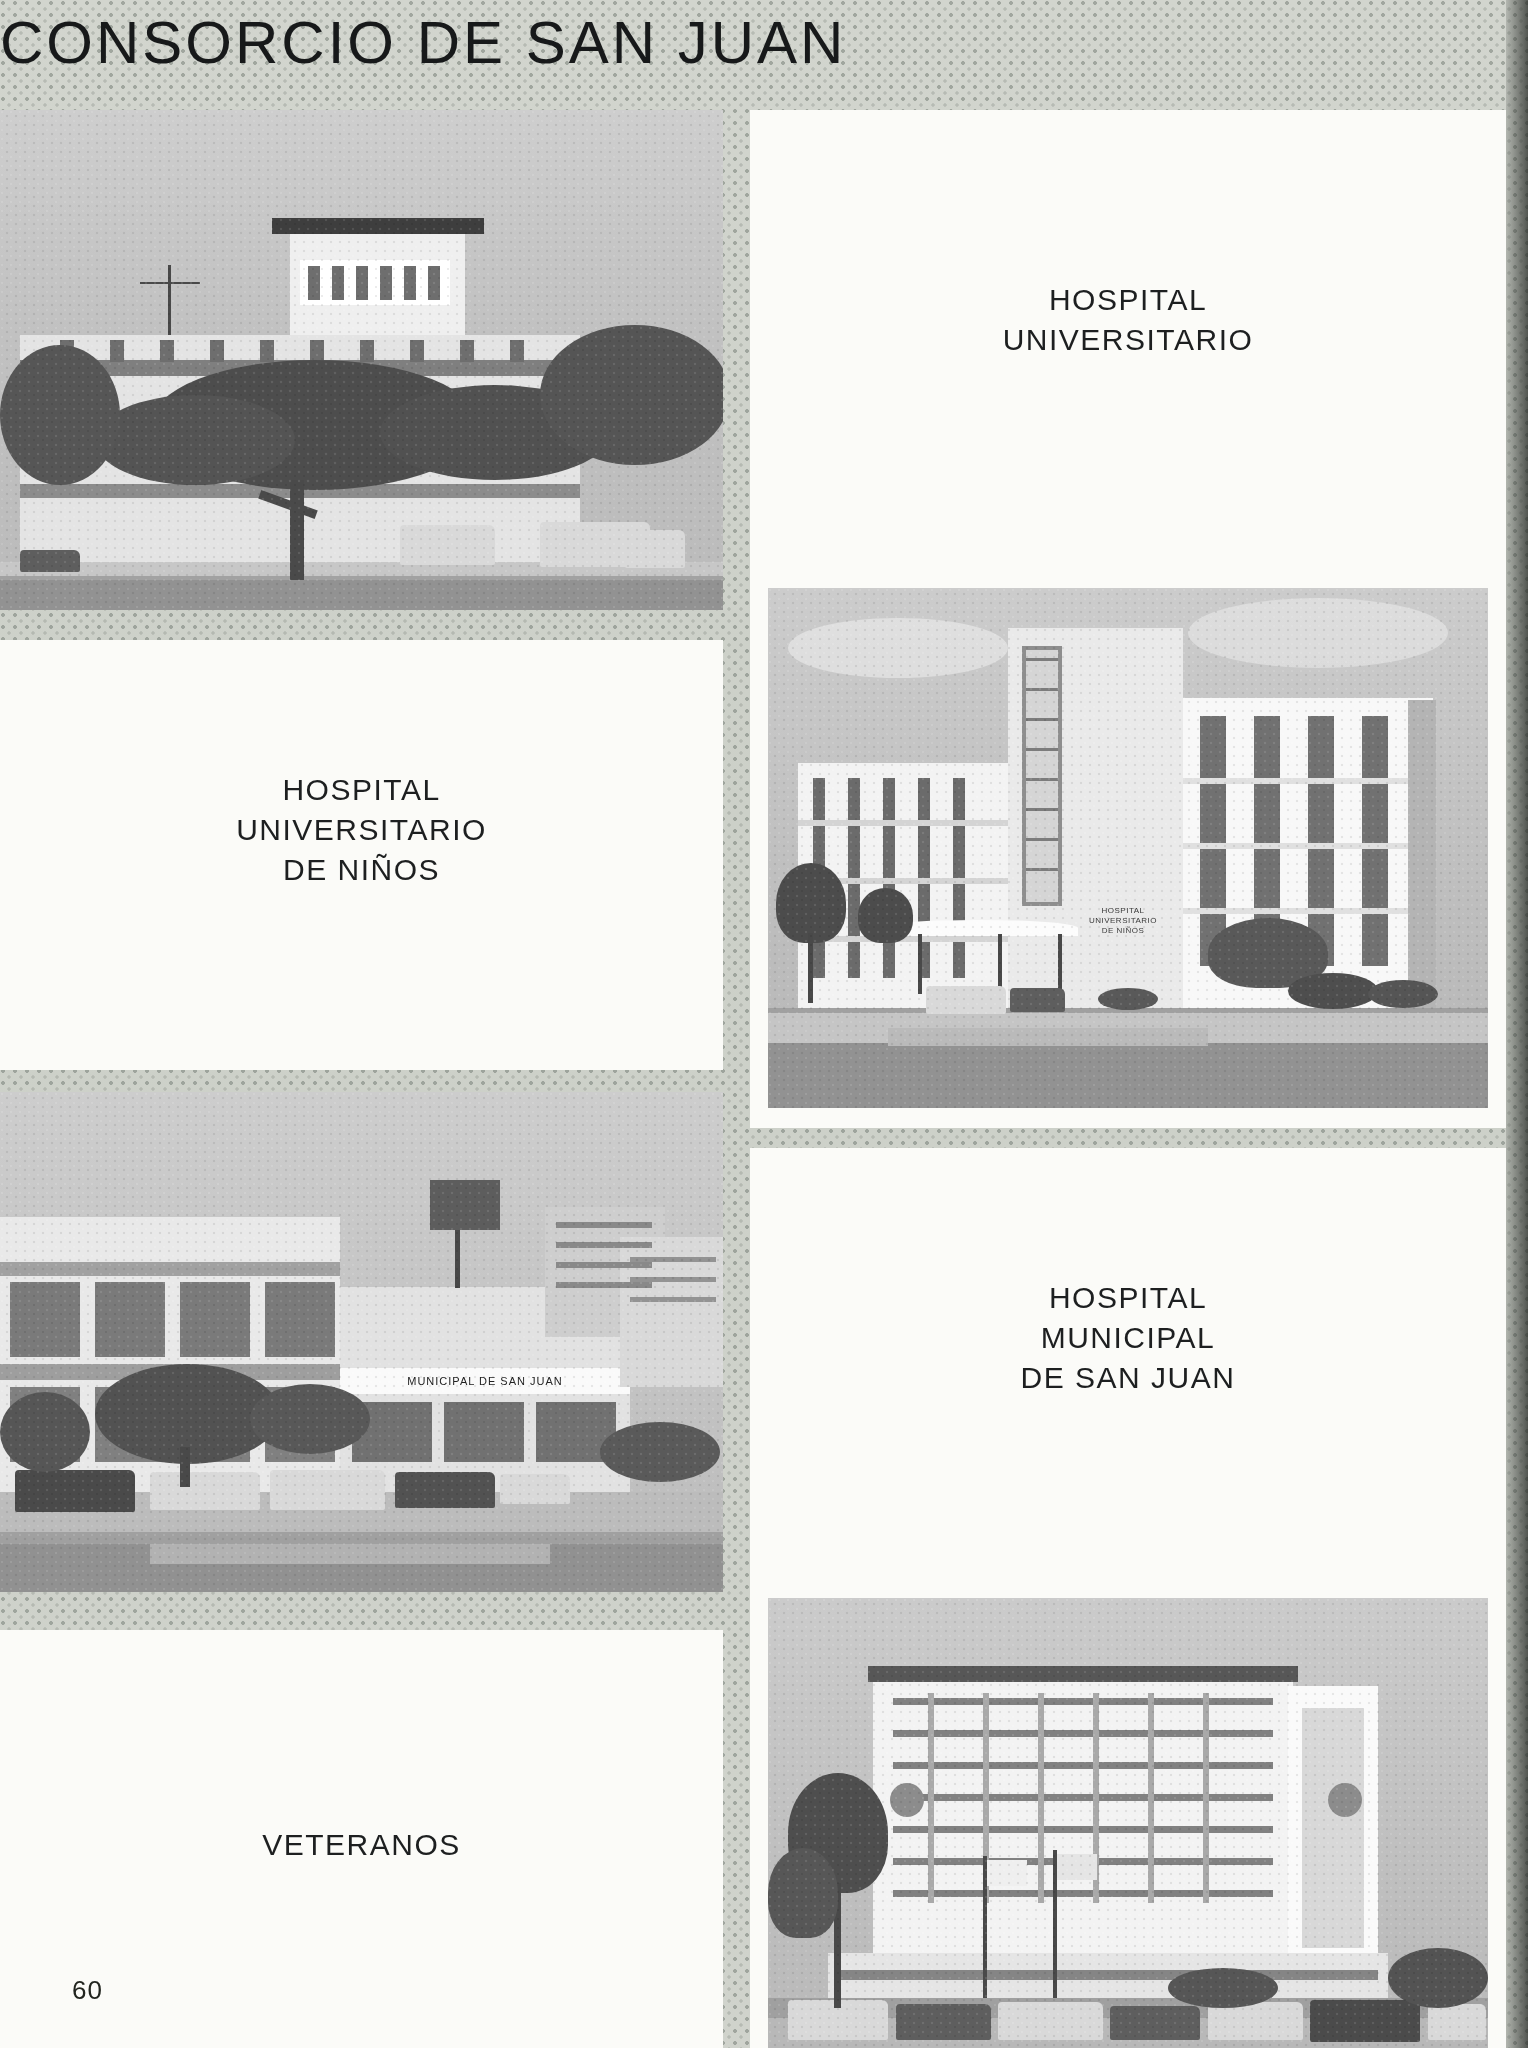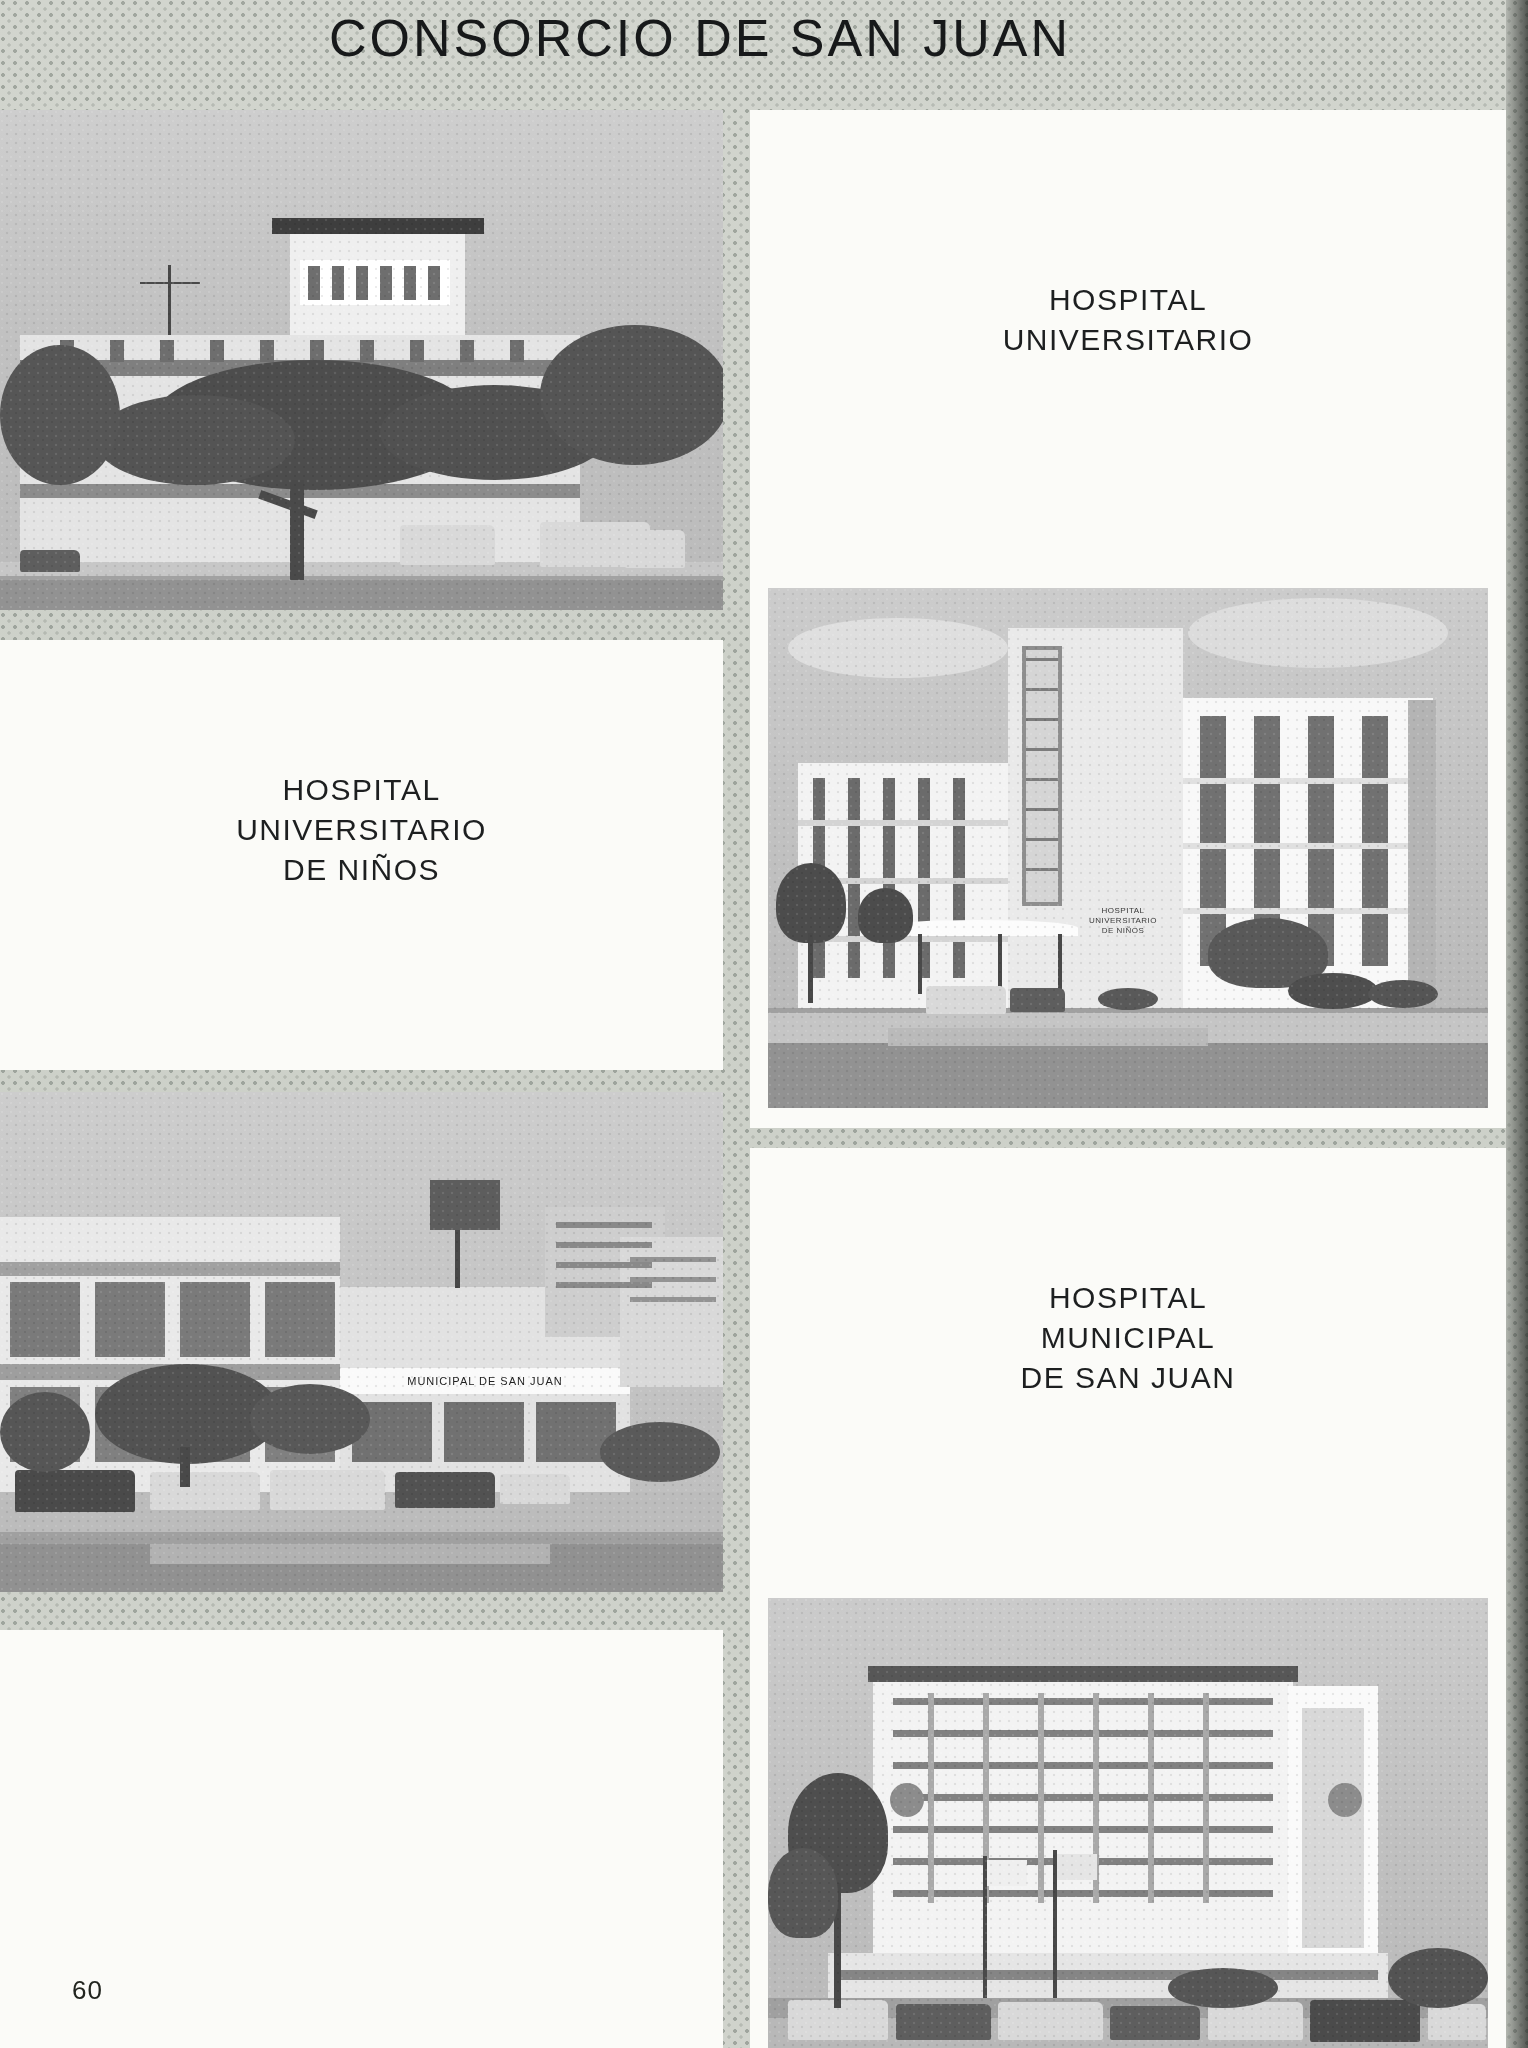--- a/index.html
+++ b/index.html
@@ -34,23 +34,23 @@
     right: 0; top: 0;
     width: 22px; height: 2048px;
     background: linear-gradient(90deg, rgba(90,95,90,0.25), rgba(40,44,40,0.75));
   }
 
   
   #title {
     position: absolute;
     left: 0; top: 8px;
     width: 1400px;
-    text-align: center;
+    text-align: left;
     font-family: "Liberation Sans", sans-serif;
-    font-size: 52px;
+    font-size: 60px;
     letter-spacing: 3px;
     color: #17191a;
     font-weight: 400;
     white-space: nowrap;
   }
 
   
   .panel {
     position: absolute;
     background: #fbfbf8;
@@ -317,20 +317,21 @@
 <div class="panel" style="left:750px; top:1148px; width:756px; height:440px;">
   <div class="caption" style="top:130px;">
     <div>HOSPITAL</div>
     <div>MUNICIPAL</div>
     <div>DE SAN JUAN</div>
   </div>
 </div>
 
 <div class="panel" style="left:0px; top:1630px; width:723px; height:418px;">
   <div class="caption" style="top:195px;">
+    <div>VETERANOS</div>
   </div>
 </div>
 
 <div class="panel" style="left:750px; top:1578px; width:756px; height:470px;"></div>
 
 <div class="photo" style="left:768px; top:1598px; width:720px; height:450px;">
   <div class="sky" style="background:linear-gradient(180deg,#c6c9c1 0%,#babdb5 60%,#b4b7af 100%);"></div>
 
   <div class="bldg" style="left:105px; top:80px; width:420px; height:310px; background:#edeee9;"></div>
   <div class="bldg dark" style="left:100px; top:68px; width:430px; height:16px; background:#575a53;"></div>

